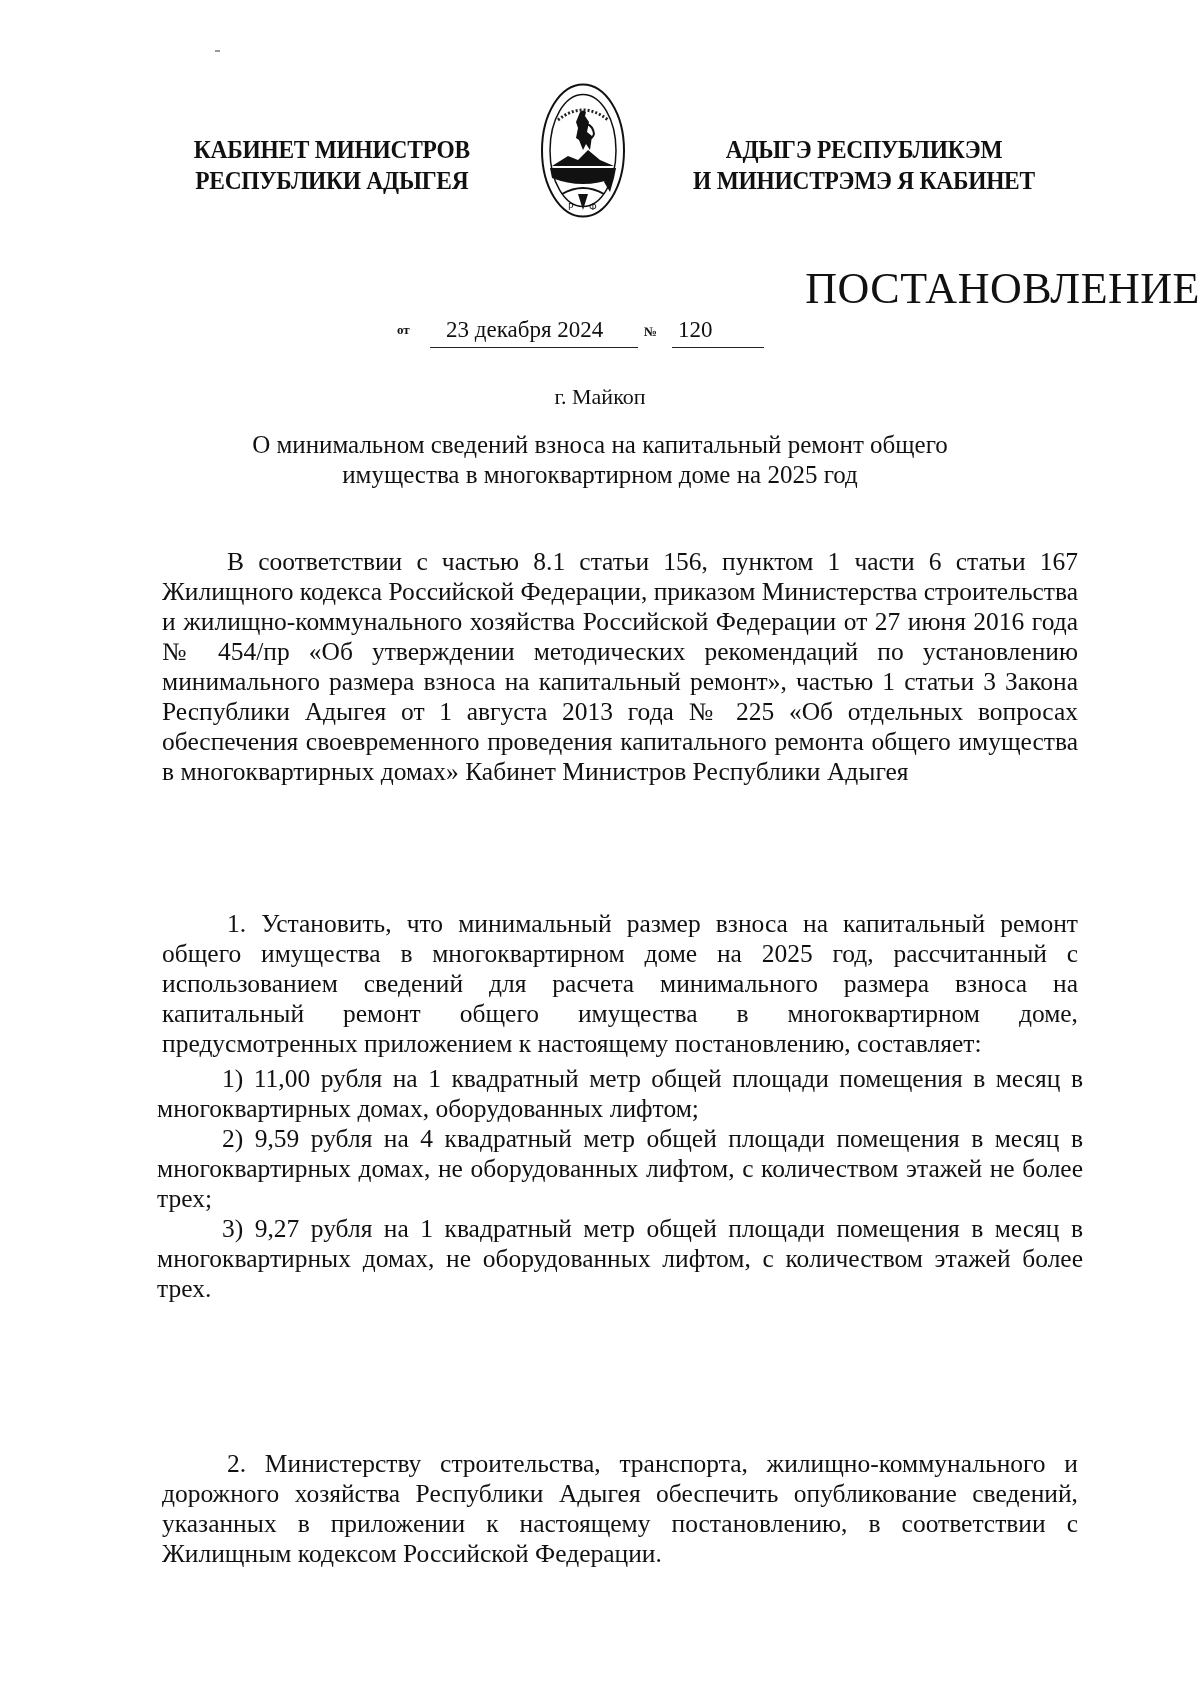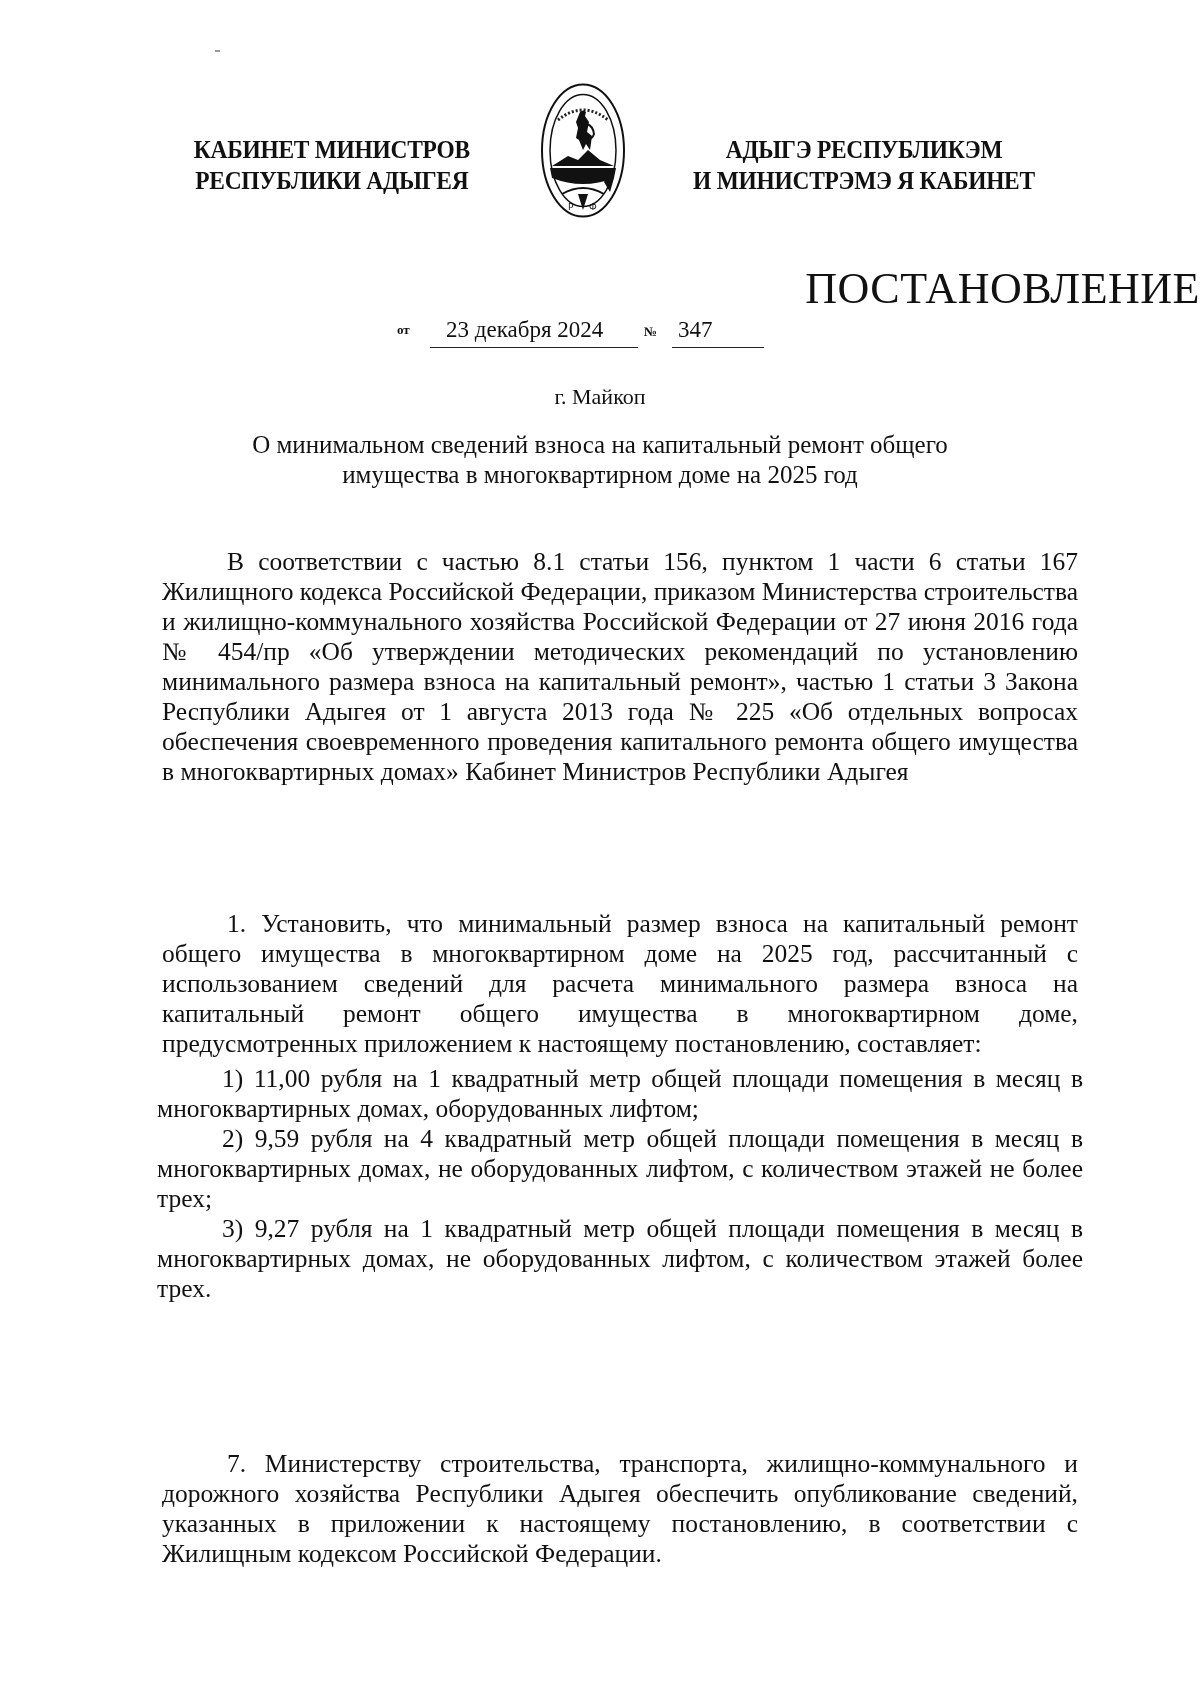--- a/index.html
+++ b/index.html
@@ -57,21 +57,21 @@
     <div>АДЫГЭ РЕСПУБЛИКЭМ</div>
     <div>И МИНИСТРЭМЭ Я КАБИНЕТ</div>
   </div>
 
   <div class="title">ПОСТАНОВЛЕНИЕ</div>
 
   <div class="dateline">
     <span class="lbl" style="left:-33px; top:4px;">от</span>
     <span class="field" style="left:0; width:208px; padding-left:16px; box-sizing:border-box;">23 декабря 2024</span>
     <span class="lbl" style="left:214px; top:6px;">№</span>
-    <span class="field" style="left:242px; width:92px; padding-left:6px; box-sizing:border-box;">347</span>
+    <span class="field" style="left:242px; width:92px; padding-left:6px; box-sizing:border-box;">120</span>
   </div>
 
   <div class="city">г. Майкоп</div>
 
   <div class="subject">
     <div>О минимальном сведений взноса на капитальный ремонт общего</div>
     <div>имущества в многоквартирном доме на 2025 год</div>
   </div>
 
   <div class="body" style="top:530px;">
@@ -80,16 +80,16 @@
 
 
   <div class="body" style="top:892px;">
     <p>1. Установить, что минимальный размер взноса на капитальный ремонт общего имущества в многоквартирном доме на 2025 год, рассчитанный с использованием сведений для расчета минимального размера взноса на капитальный ремонт общего имущества в многоквартирном доме, предусмотренных приложением к настоящему постановлению, составляет:</p>
     <p class="li">1) 11,00 рубля на 1 квадратный метр общей площади помещения в месяц в многоквартирных домах, оборудованных лифтом;</p>
     <p class="li">2) 9,59 рубля на 4 квадратный метр общей площади помещения в месяц в многоквартирных домах, не оборудованных лифтом, с количеством этажей не более трех;</p>
     <p class="li">3) 9,27 рубля на 1 квадратный метр общей площади помещения в месяц в многоквартирных домах, не оборудованных лифтом, с количеством этажей более трех.</p>
   </div>
 
   <div class="body" style="top:1432px;">
-    <p>7. Министерству строительства, транспорта, жилищно-коммунального и дорожного хозяйства Республики Адыгея обеспечить опубликование сведений, указанных в приложении к настоящему постановлению, в соответствии с Жилищным кодексом Российской Федерации.</p>
+    <p>2. Министерству строительства, транспорта, жилищно-коммунального и дорожного хозяйства Республики Адыгея обеспечить опубликование сведений, указанных в приложении к настоящему постановлению, в соответствии с Жилищным кодексом Российской Федерации.</p>
   </div>
 
 </div>
 
 </body></html>

